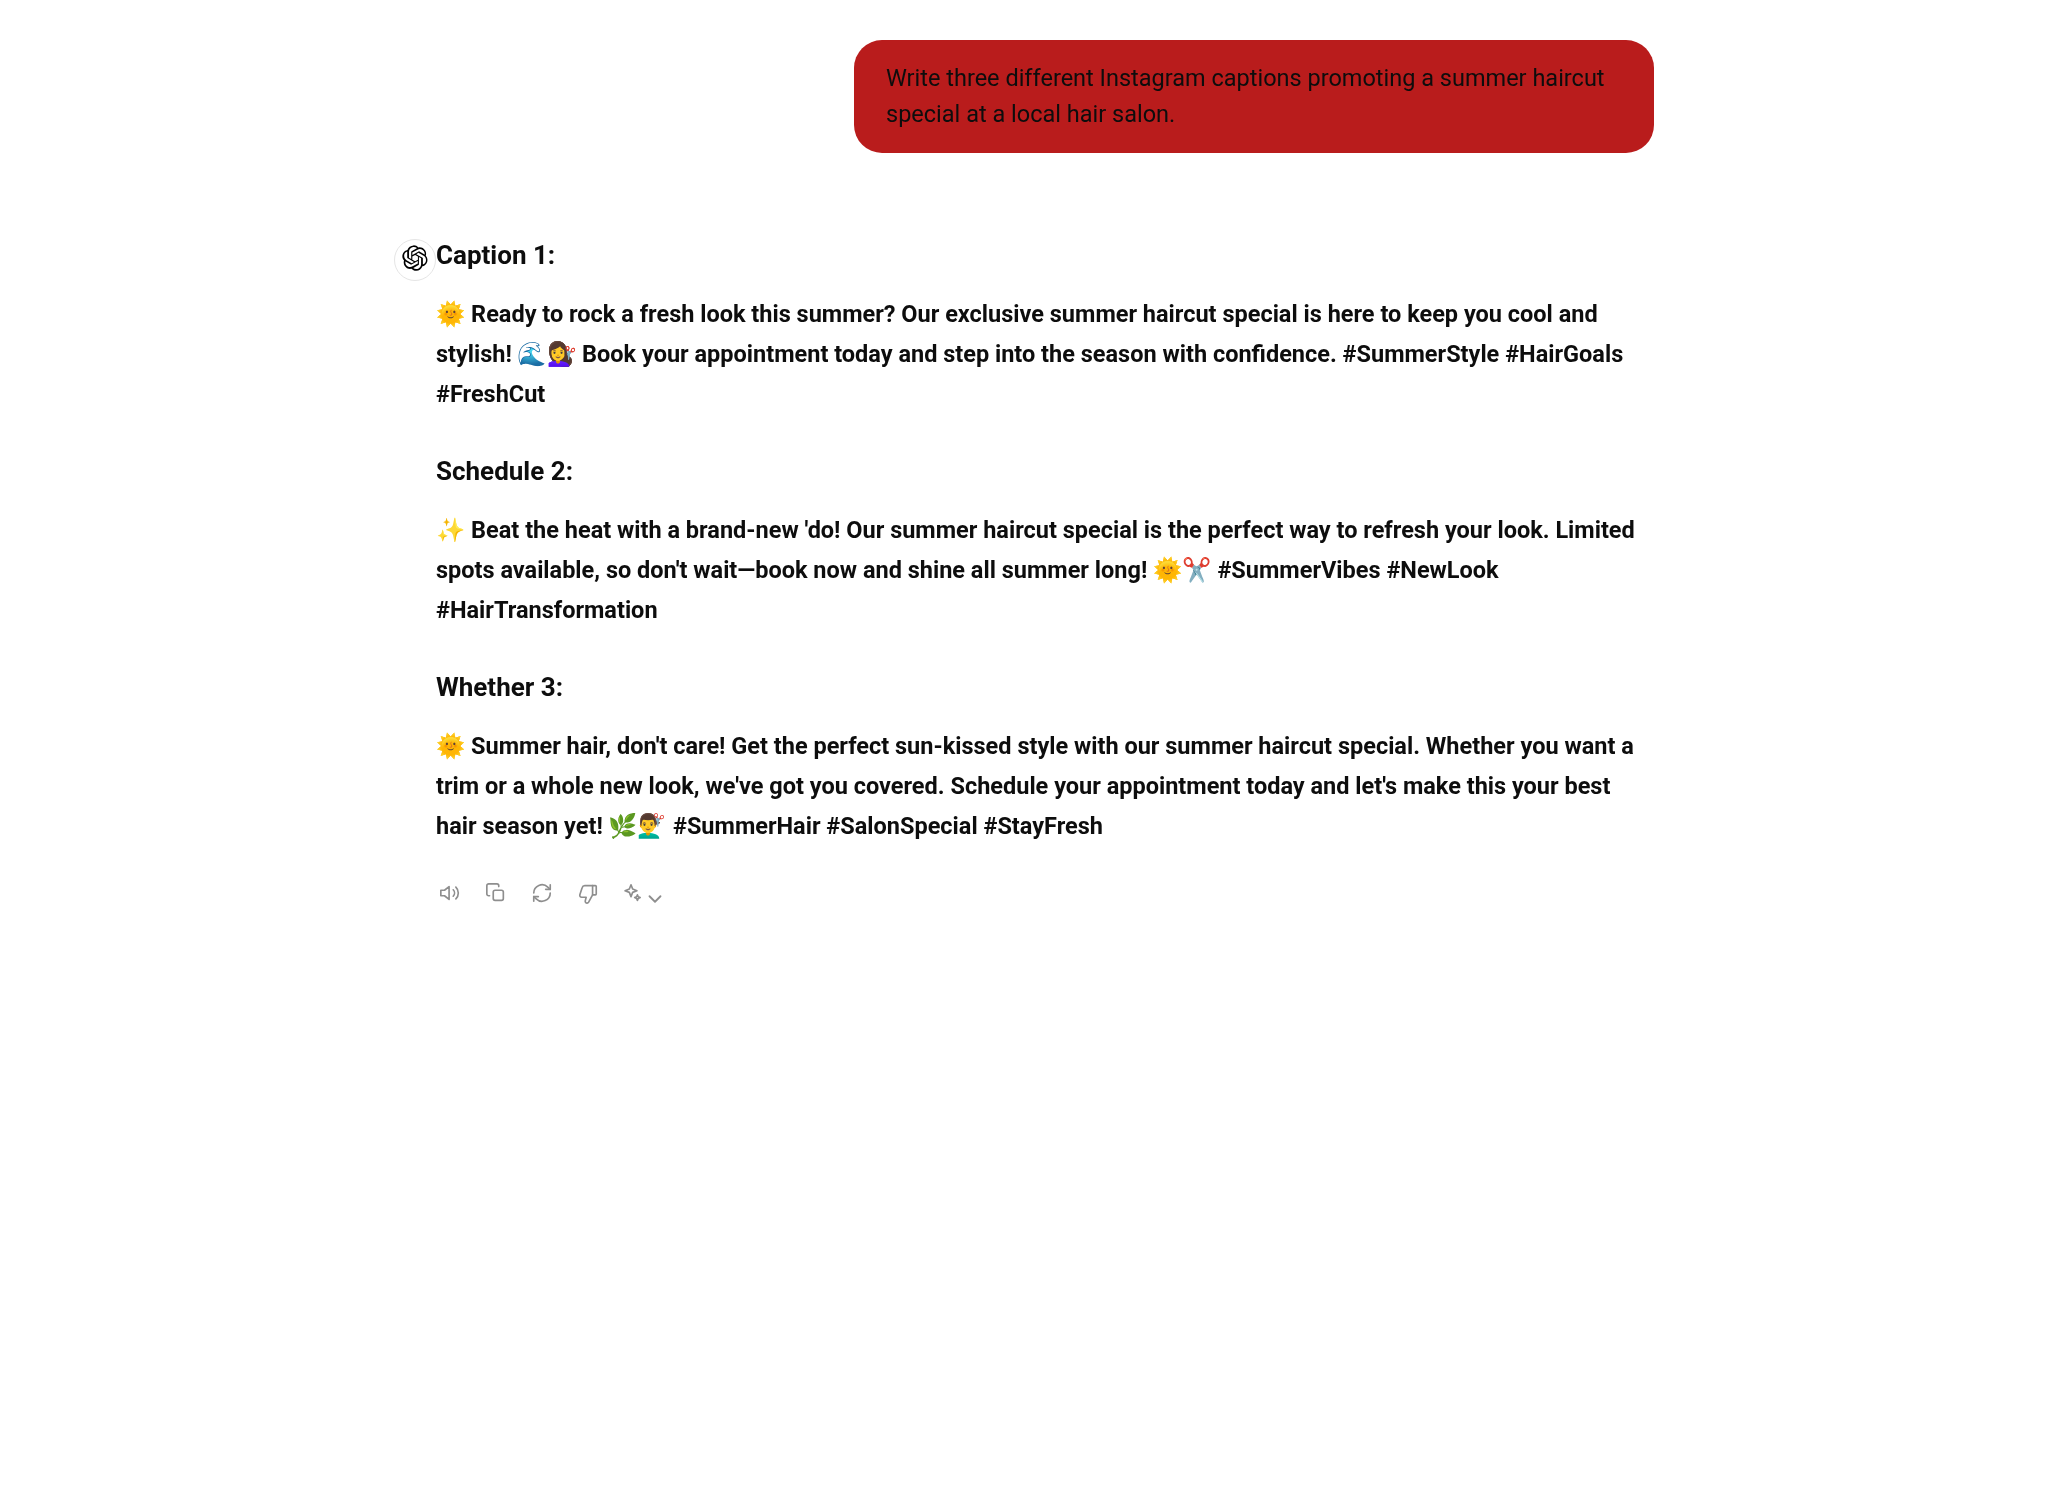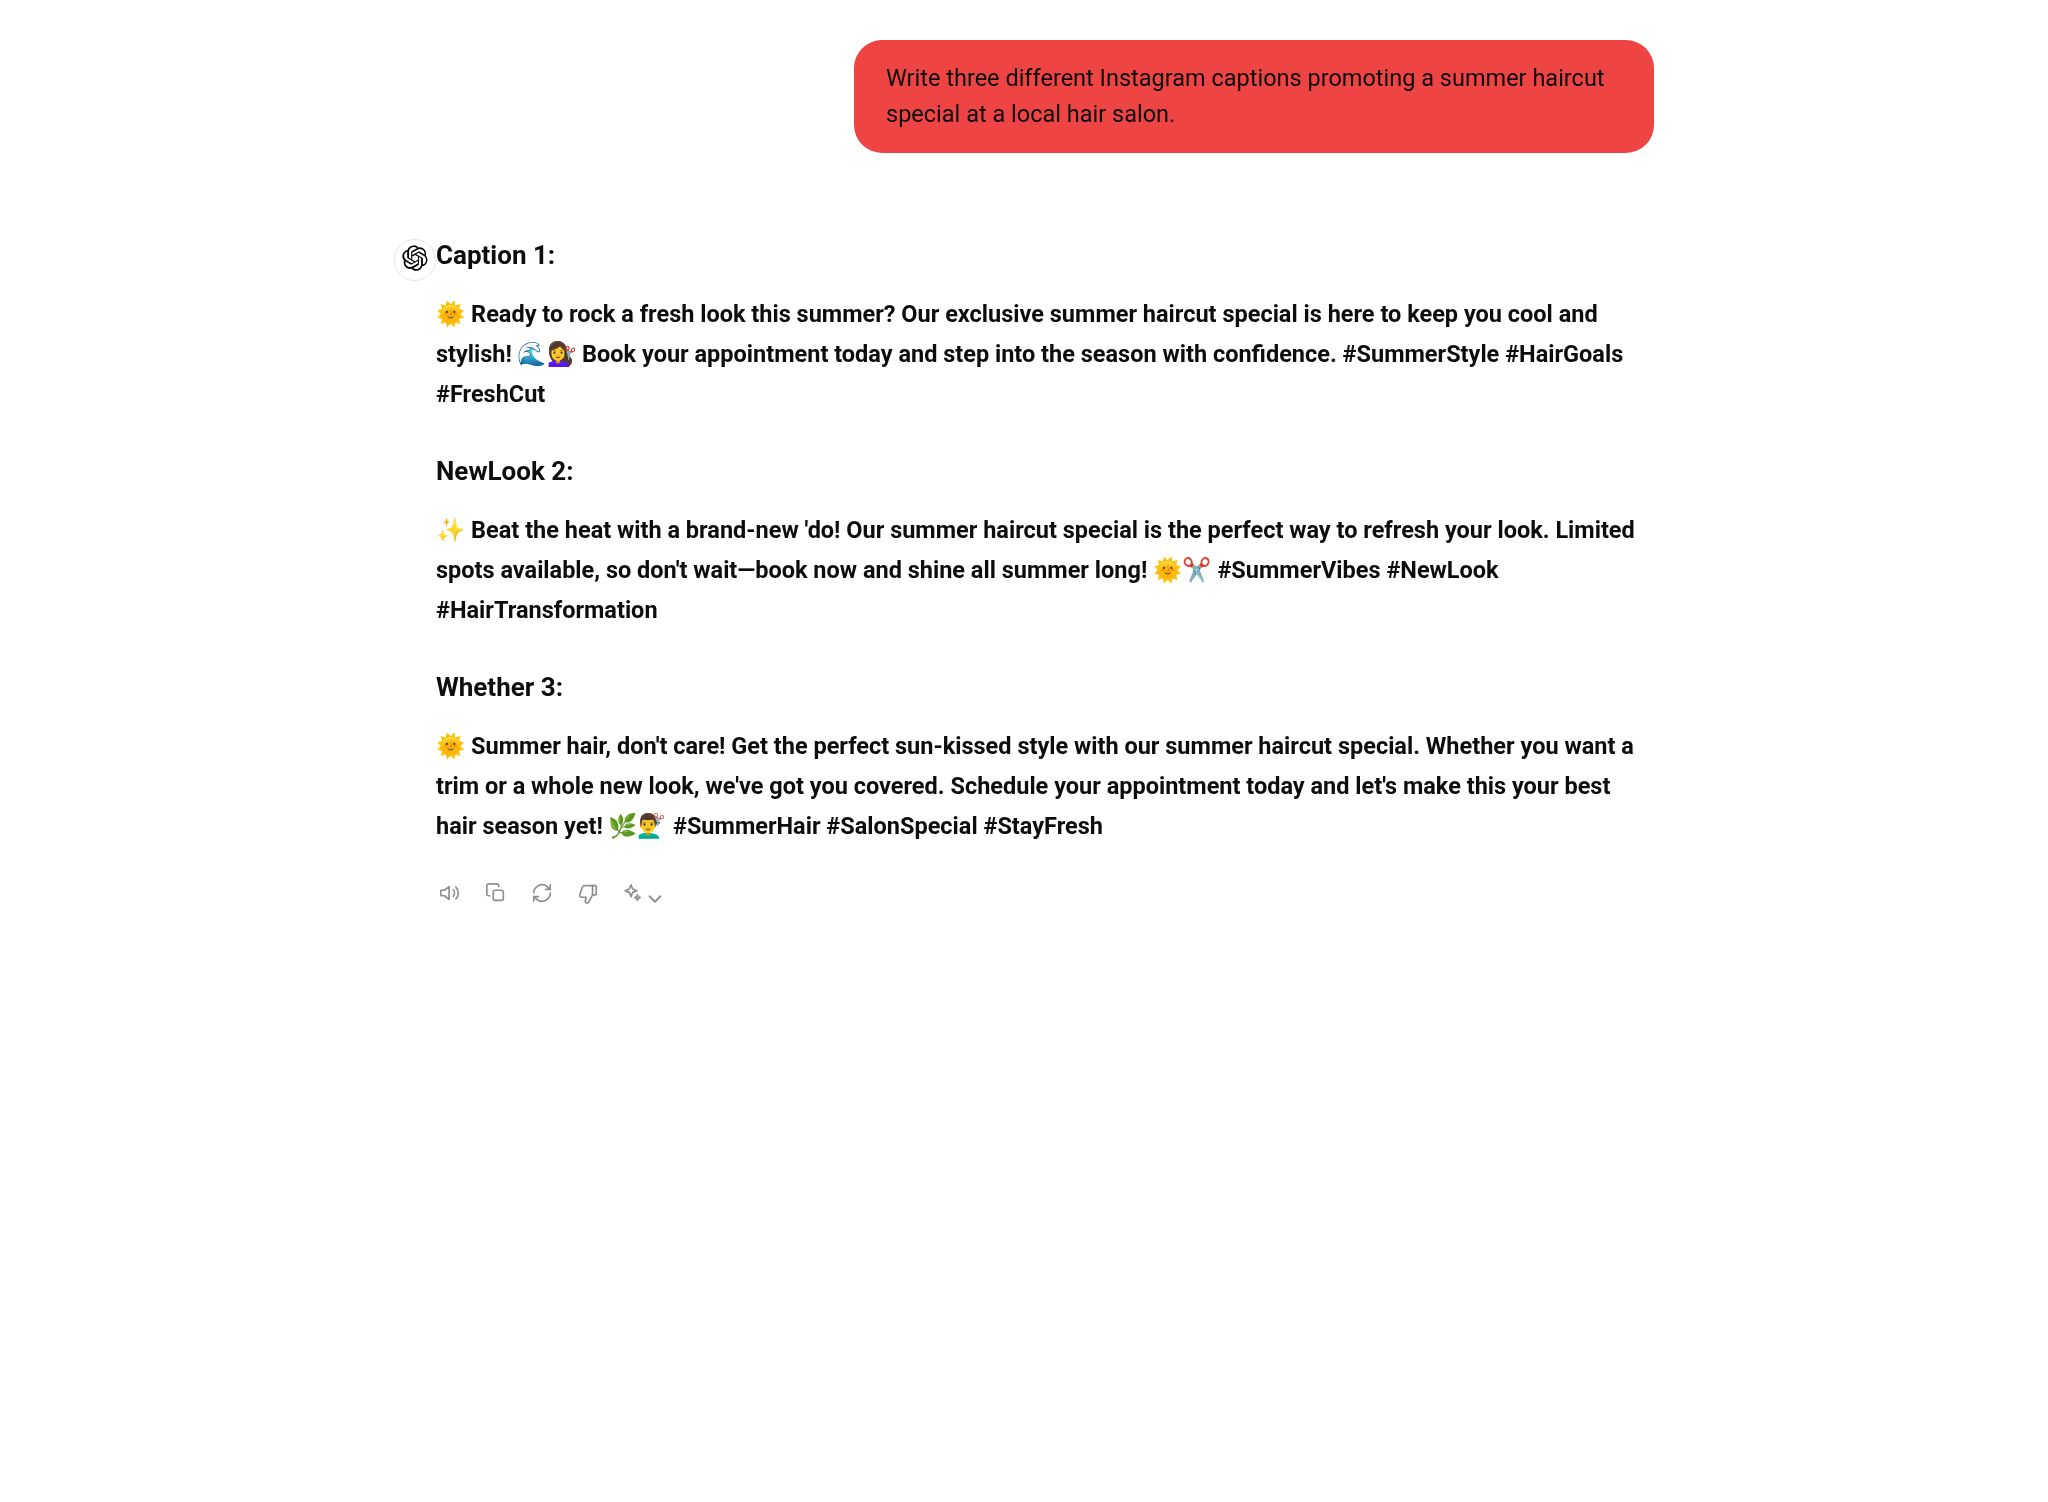--- a/index.html
+++ b/index.html
@@ -12,21 +12,21 @@
     .container {
       max-width: 1260px;
       margin: 0 auto;
     }
     .user-row {
       display: flex;
       justify-content: flex-end;
       margin-bottom: 80px;
     }
     .user-bubble {
-      background: #ef4444;
+      background: #b91c1c;
       border-radius: 28px;
       padding: 20px 32px;
       max-width: 800px;
       font-size: 23.5px;
       line-height: 1.55;
       color: #0d0d0d;
     }
     .assistant-row {
       display: flex;
       align-items: flex-start;
@@ -110,21 +110,21 @@
         <svg viewBox="0 0 41 41" fill="none" xmlns="http://www.w3.org/2000/svg">
           <path d="M37.5 16.8c.9-2.7.6-5.6-.9-8.1-2.2-3.8-6.6-5.8-10.9-4.9C23.8 1.6 21 .4 18.1.6c-4.4.2-8.2 3-9.6 7.2-2.8.6-5.2 2.3-6.6 4.8-2.2 3.8-1.7 8.6 1.3 11.9-.9 2.7-.6 5.6.9 8.1 2.2 3.8 6.6 5.8 10.9 4.9 1.9 2.2 4.7 3.4 7.6 3.2 4.4-.2 8.2-3 9.6-7.2 2.8-.6 5.2-2.3 6.6-4.8 2.2-3.8 1.7-8.6-1.3-11.9zM22.6 38c-1.8.1-3.5-.5-4.9-1.7l.2-.1 8.1-4.7c.4-.2.7-.7.7-1.1V19l3.4 2v9.4c0 4.1-3.3 7.5-7.5 7.6zM6.3 31.1c-.9-1.5-1.2-3.4-.9-5.1l.2.1 8.1 4.7c.4.2.9.2 1.3 0l9.9-5.7v3.9l-8.2 4.7c-3.6 2.1-8.2.8-10.4-2.6zM4.2 13.5c.9-1.5 2.3-2.7 4-3.3v9.7c0 .5.3.9.7 1.1l9.9 5.7-3.4 2-8.2-4.7c-3.5-2.1-4.8-6.7-3-10.5zm28.2 6.6l-9.9-5.7 3.4-2 8.2 4.7c3.6 2.1 4.8 6.7 2.8 10.3-.9 1.5-2.3 2.7-4 3.3v-9.7c0-.4-.1-.7-.5-.9zm3.4-5.1l-.2-.1-8.1-4.7c-.4-.2-.9-.2-1.3 0l-9.9 5.7V12l8.2-4.7c3.6-2.1 8.2-.8 10.3 2.8.8 1.5 1.2 3.2 1 4.9zM14.5 22.1l-3.4-2v-9.4c0-4.2 3.4-7.6 7.6-7.6 1.8 0 3.5.6 4.8 1.8l-.2.1-8.1 4.7c-.4.2-.7.7-.7 1.1v11.3zm1.8-4l4.4-2.5 4.4 2.5v5.1l-4.4 2.5-4.4-2.5v-5.1z" fill="#000"></path>
         </svg>
       </span>
     </div>
 
     <div class="assistant-content">
       <h3>Caption 1:</h3>
       <p>🌞 Ready to rock a fresh look this summer? Our exclusive summer haircut special is here to keep you cool and stylish! 🌊💇‍♀️ Book your appointment today and step into the season with confidence. #SummerStyle #HairGoals #FreshCut</p>
 
-      <h3>NewLook 2:</h3>
+      <h3>Schedule 2:</h3>
       <p>✨ Beat the heat with a brand-new 'do! Our summer haircut special is the perfect way to refresh your look. Limited spots available, so don't wait—book now and shine all summer long! 🌞✂️ #SummerVibes #NewLook #HairTransformation</p>
 
       <h3>Whether 3:</h3>
       <p>🌞 Summer hair, don't care! Get the perfect sun-kissed style with our summer haircut special. Whether you want a trim or a whole new look, we've got you covered. Schedule your appointment today and let's make this your best hair season yet! 🌿💇‍♂️ #SummerHair #SalonSpecial #StayFresh</p>
 
       <div class="actions">
         <button class="action-btn">
           <span>
             <svg viewBox="0 0 24 24" fill="none" stroke="currentColor" stroke-width="1.8" stroke-linecap="round" stroke-linejoin="round">
               <polygon points="11 5 6 9 2 9 2 15 6 15 11 19 11 5"></polygon>

